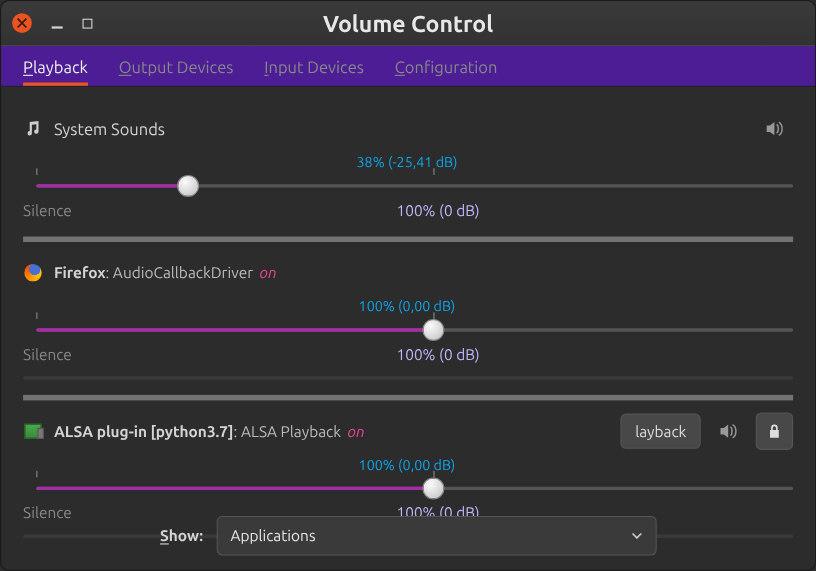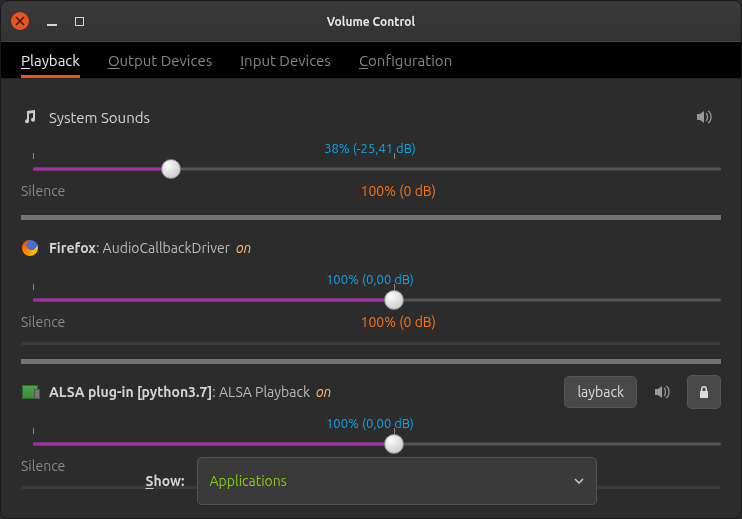--- a/index.html
+++ b/index.html
@@ -26,41 +26,41 @@
   }
   .win-controls { display: flex; align-items: center; gap: 18px; }
   .close-btn {
     width: 18px; height: 18px; border-radius: 50%;
     background: #e95420; display:flex; align-items:center; justify-content:center;
     color: #2c2c2c; font-size: 11px; line-height:1;
   }
   .close-btn svg { width:10px; height:10px; }
   .min-icon { width: 10px; height: 2px; background:#d4d4d4; position:relative; top:4px;}
   .max-icon { width: 9px; height: 9px; border:1.5px solid #d4d4d4; }
-  .title-text { position:absolute; left:0; right:0; text-align:center; font-weight:700; color:#e8e8e8; font-size:12px;}
+  .title-text { position:absolute; left:0; right:0; text-align:center; font-weight:700; color:#e8e8e8; font-size:21px;}
   .tabbar {
     display:flex; gap: 28px; padding: 0 20px; height: 38px; align-items:center;
-    background: #000000; border-top:1px solid #454545; border-bottom:1px solid #222;
+    background: #4c1d95; border-top:1px solid #454545; border-bottom:1px solid #222;
     position:relative;
   }
   .tab { color:#888; font-size:15px; cursor:pointer; position:relative; padding:8px 0;}
   .tab.active { color:#eee; }
   .tab .ul { text-decoration: underline; text-underline-offset: 2px; }
   .tab.active::after {
     content:""; position:absolute; left:0; right:0; bottom:-1px; height:3px;
     background: #e95420;
   }
   .content { padding: 10px 20px 0 20px; }
   .stream { padding: 10px 0 14px 0; border-bottom: 5px solid #737373; }
   .stream:last-child { border-bottom: none; }
   .stream-header { display:flex; align-items:center; min-height:36px; }
   .stream-icon { width:18px; display:flex; align-items:center; justify-content:center; margin-right:10px;}
   .stream-name { font-size:15px; }
   .stream-sub { color:#bbb; }
-  .stream-on { font-style: italic; color:#fdba74; margin-left:6px;}
+  .stream-on { font-style: italic; color:#ec4899; margin-left:6px;}
   .header-right { margin-left:auto; display:flex; align-items:center; gap:8px; }
   .bbtn {
     background: #484848; border:1px solid #555; border-radius:5px;
     padding: 7px 12px; color:#ddd; font-size:14px;
   }
   .iconbtn {
     width:34px; height:34px; display:flex; align-items:center; justify-content:center;
     border-radius:5px; color:#aaa;
   }
   .iconbtn.boxed { background:#484848; border:1px solid #555; }
@@ -75,30 +75,30 @@
     background: #a62da8; border-radius:3px;
   }
   .tick { position:absolute; top:-6px; width:1px; height:6px; background:#888; }
   .thumb {
     position:absolute; top:50%; width:20px; height:20px; border-radius:50%;
     background: radial-gradient(circle at 35% 30%, #fafafa, #bfbfbf);
     border:1px solid #888; transform:translate(-50%,-50%);
   }
   .sl-labels-row { position:relative; height:18px; margin-top:2px; }
   .sl-labels-row .silence { position:absolute; left:0; color:#888;}
-  .sl-labels-row .hundred { position:absolute; color:#f97316;}
+  .sl-labels-row .hundred { position:absolute; color:#c4b5fd;}
   .vu-bar { height:3px; background:#3a3a3a; margin: 10px 0 0 0; border-radius:2px;}
   .bottom-bar {
     position:absolute; bottom:14px; left:20px; right:20px;
     display:flex; align-items:center; justify-content:center; gap:12px;
   }
   .show-label .ul { text-decoration: underline; text-underline-offset:2px;}
   .select {
     flex:0 0 400px; background:#3a3a3a; border:1px solid #555; border-radius:5px;
-    height:48px; display:flex; align-items:center; padding:0 12px; color:#84cc16; position:relative;
+    height:36px; display:flex; align-items:center; padding:0 12px; color:#e5e5e5; position:relative;
   }
   .select .caret { position:absolute; right:12px; }
   svg { display:block; }
   .firefox-icon {
     width:16px; height:16px; border-radius:50%;
     background: radial-gradient(circle at 60% 30%, #4a6fd4 0 35%, transparent 36%),
                 conic-gradient(from 200deg, #ff9a00, #ff4f00, #ffcf00, #ff9a00);
   }
   .audiocard-icon {
     width:16px; height:14px;

